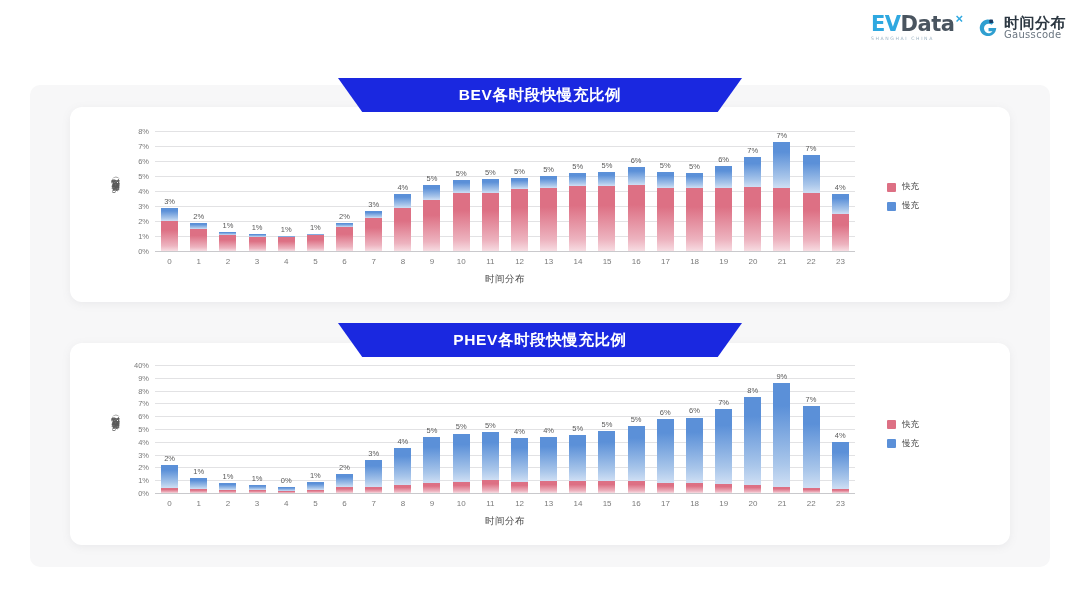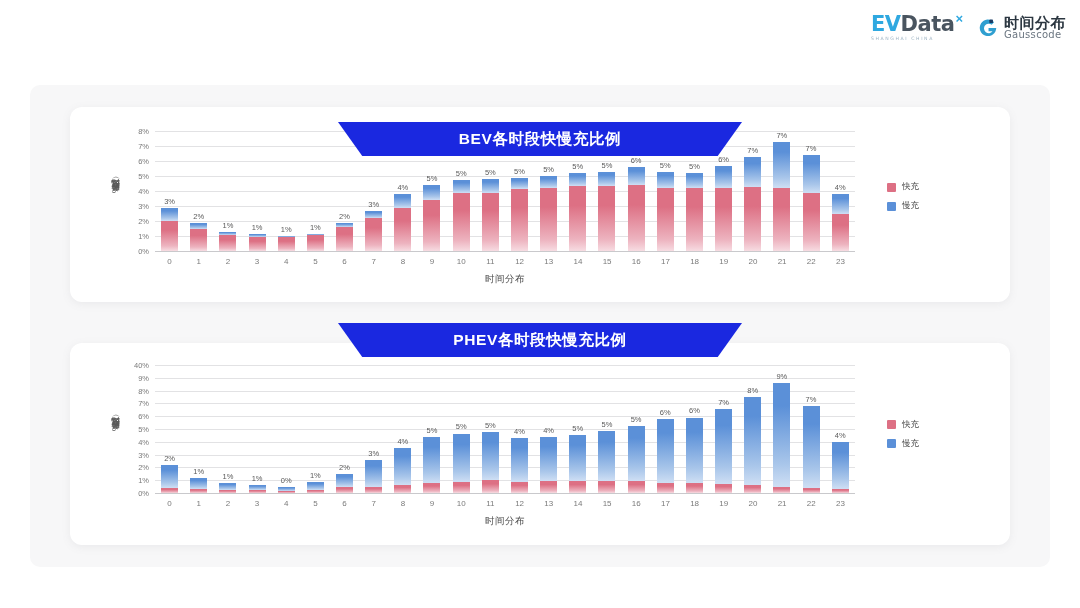--- a/index.html
+++ b/index.html
@@ -62,21 +62,21 @@
   }
   #block-bev{top:22px;height:195px;}
   #block-phev{top:258px;height:202px;}
 
   
   .banner-wrap{
     position:absolute;left:0;width:1080px;height:36px;
     display:flex;justify-content:center;align-items:flex-start;
     pointer-events:none;
   }
-  #banner-bev{top:78px;margin-top:44px;}
+  #banner-bev{top:78px;}
   #banner-phev{top:323px;}
   .banner{
     width:404px;height:34px;
     background:#1a28e0;
     clip-path:polygon(0 0,100% 0,94% 100%,6% 100%);
     display:flex;align-items:center;justify-content:center;
     color:#ffffff;font-size:15.5px;font-weight:700;letter-spacing:0.6px;
   }
 
   

